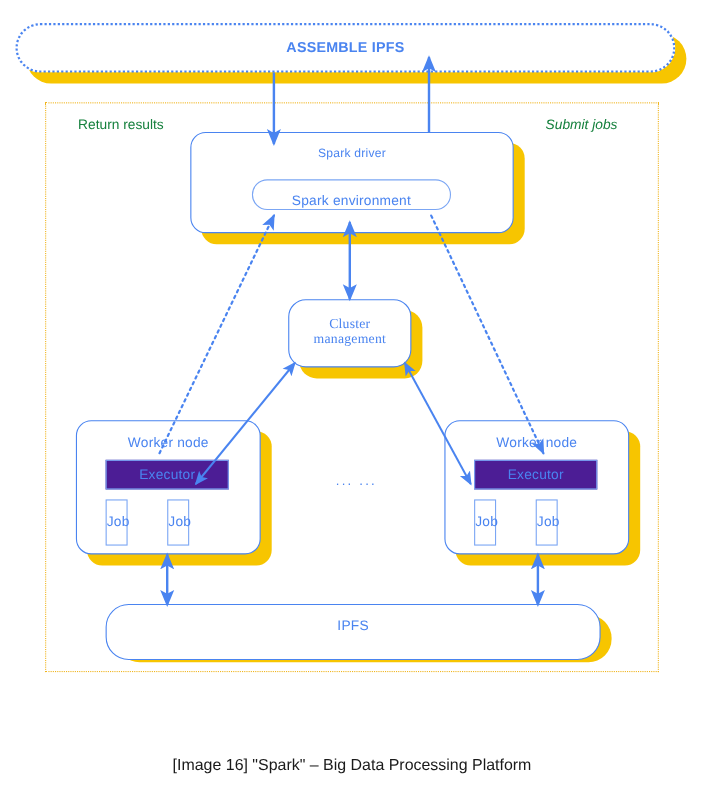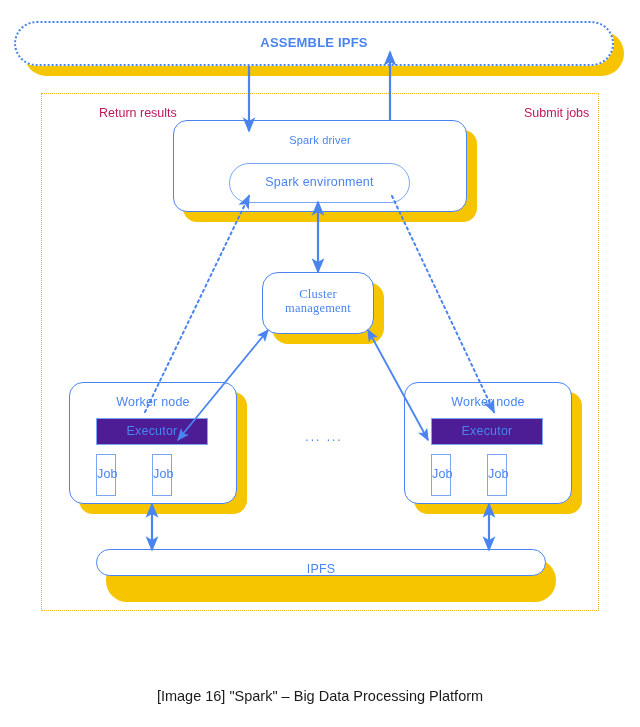--- a/index.html
+++ b/index.html
@@ -80,48 +80,47 @@
   #cluster-container {
     position: absolute;
     left: 41px; top: 93px;
     width: 558px; height: 518px;
     border: 1.4px dotted #f0b51e;
     box-sizing: border-box;
     z-index: 1;
   }
   .zone-label {
     position: absolute;
-    color: #be185d;
+    color: #15803d;
     font-size: 12.5px;
     z-index: 4;
-    margin-left: 28px;
   }
   #label-return-results { left: 71px; top: 106px; }
-  #label-submit-jobs    { left: 496px; top: 106px; }
+  #label-submit-jobs    { left: 496px; top: 106px; font-style: italic; }
 
   
   #spark-driver {
     left: 173px; top: 120px;
     width: 294px; height: 92px;
     border-radius: 14px;
   }
   #spark-driver > .label {
     top: 13px;
     font-size: 11px;
   }
   #spark-driver-shadow {
     left: 183px; top: 130px;
     width: 294px; height: 92px;
     border-radius: 14px;
   }
 
   
   #spark-environment {
     left: 229px; top: 163px;
-    width: 181px; height: 40px;
+    width: 181px; height: 28px;
     border-radius: 20px;
     border-width: 1.2px;
     border-color: #7ba6f4;
   }
   #spark-environment .label {
     top: 11px;
     font-size: 12.5px;
   }
 
   
@@ -205,21 +204,21 @@
     text-align: center;
     color: #4a84f0;
     font-size: 12px;
     letter-spacing: 2px;
     z-index: 4;
   }
 
   
   #ipfs {
     left: 96px; top: 549px;
-    width: 450px; height: 27px;
+    width: 450px; height: 51px;
     border-radius: 21px;
   }
   #ipfs .label {
     top: 12px;
     font-size: 12.5px;
   }
   #ipfs-shadow {
     left: 106px; top: 559px;
     width: 450px; height: 43px;
     border-radius: 21px;

